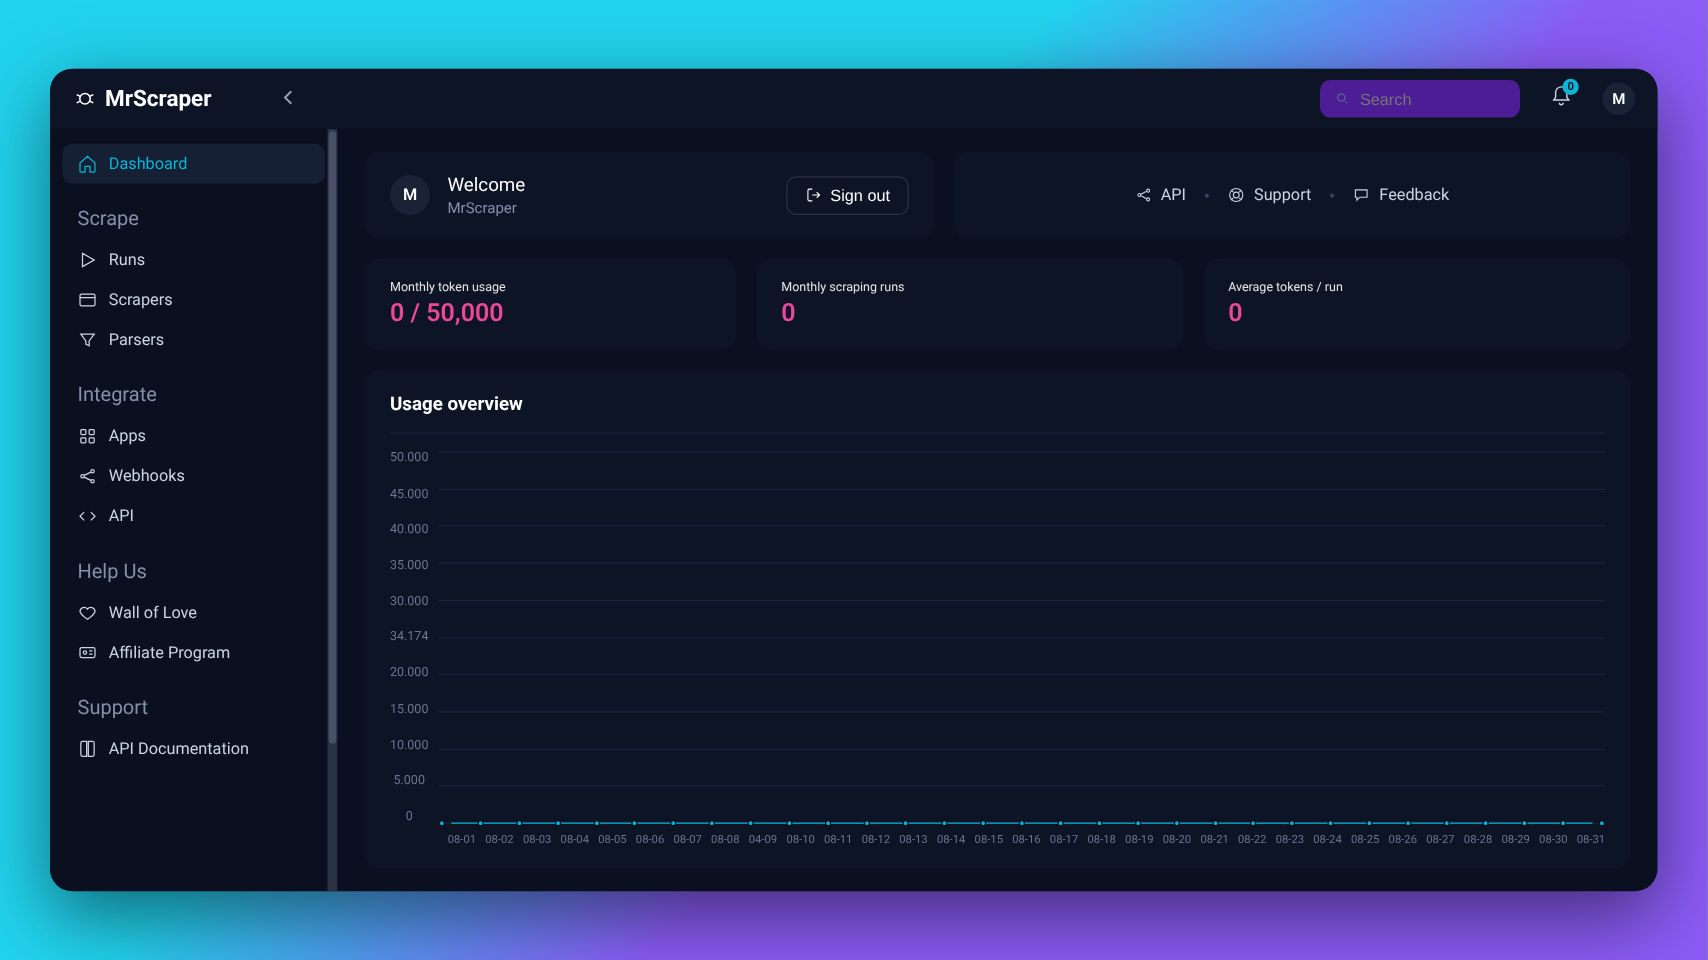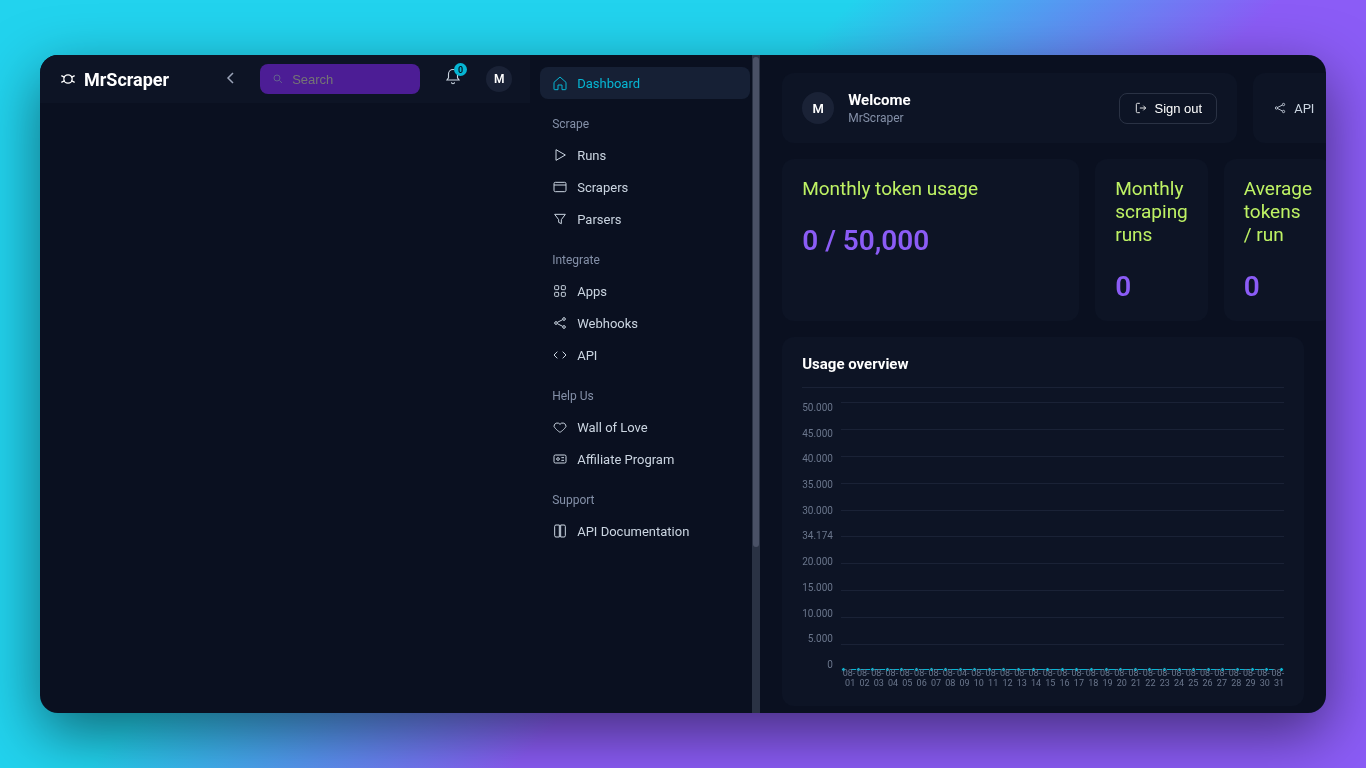--- a/index.html
+++ b/index.html
@@ -13,21 +13,21 @@
   align-items: center;
   justify-content: center;
 }
 .window {
   width: 1286px;
   height: 658px;
   background: #0a1020;
   border-radius: 18px;
   overflow: hidden;
   display: flex;
-  flex-direction: row;
+  flex-direction: column;
   box-shadow: 0 20px 60px rgba(0,0,0,.5);
 }
 .topbar {
   height: 48px;
   background: #0d1425;
   display: flex;
   align-items: center;
   padding: 0 18px;
   gap: 12px;
 }
@@ -99,21 +99,21 @@
   padding: 8px 12px;
   color: #cbd5e1;
   font-size: 13px;
   border-radius: 8px;
   cursor: pointer;
 }
 .nav-item.active { background: #162035; color: #06b6d4; }
 .nav-item svg { width: 16px; height: 16px; flex-shrink: 0; }
 .nav-section {
   color: #8490a8;
-  font-size: 12px;
+  font-size: 16px;
   padding: 18px 12px 8px;
 }
 .main {
   flex: 1;
   padding: 18px 22px;
   overflow-y: auto;
   display: flex;
   flex-direction: column;
   gap: 16px;
 }
@@ -122,46 +122,46 @@
   background: #0d1425;
   border-radius: 12px;
   padding: 18px 20px;
 }
 .welcome-card { display: flex; align-items: center; gap: 14px; flex: 0 0 455px; }
 .welcome-avatar {
   width: 32px; height: 32px; border-radius: 50%;
   background: #1a2236; color: #fff; font-size: 13px; font-weight: 600;
   display: flex; align-items: center; justify-content: center;
 }
-.welcome-text .title { color: #fff; font-size: 15px; font-weight: 700; }
+.welcome-text .title { color: #fff; font-size: 15px; font-weight: 400; }
 .welcome-text .sub { color: #8490a8; font-size: 12px; margin-top: 2px; }
 .welcome-card .spacer { flex: 1; }
 .signout-btn {
   background: transparent;
   border: 1px solid #2a3244;
   color: #fff;
   padding: 7px 14px;
   border-radius: 8px;
   font-size: 13px;
   display: flex;
   align-items: center;
   gap: 6px;
   cursor: pointer;
 }
 .links-card { flex: 1; display: flex; align-items: center; justify-content: center; gap: 14px; }
 .link-item { display: flex; align-items: center; gap: 7px; color: #cbd5e1; font-size: 13px; cursor: pointer; }
 .dot { color: #3a4258; }
-.stat-card .label { color: #bef264; font-size: 19px; }
-.stat-card .value { color: #8b5cf6; font-size: 28px; font-weight: 600; margin-top: 24px; }
+.stat-card .label { color: #e5e5e5; font-size: 10px; }
+.stat-card .value { color: #ec4899; font-size: 20px; font-weight: 600; margin-top: 2px; }
 .stat-1 { flex: 0 0 297px; }
 .stat-2, .stat-3 { flex: 1; }
 .chart-card { flex: 1; display: flex; flex-direction: column; }
 .chart-title { color: #fff; font-size: 15px; font-weight: 700; padding-bottom: 14px; border-bottom: 1px solid #1a2236; }
 .chart-area { flex: 1; display: flex; padding-top: 14px; min-height: 300px; }
-.y-axis { display: flex; flex-direction: column; justify-content: space-between; align-items: flex-end; padding-right: 8px; padding-bottom: 18px; }
+.y-axis { display: flex; flex-direction: column; justify-content: space-between; align-items: center; padding-right: 8px; padding-bottom: 18px; }
 .y-tick { color: #6a768c; font-size: 10px; }
 .plot { flex: 1; position: relative; }
 .grid-h { position: absolute; left: 0; right: 0; height: 1px; background: #1a2236; }
 .x-axis { position: absolute; bottom: 0; left: 0; right: 0; display: flex; justify-content: space-between; }
 .x-tick { color: #6a768c; font-size: 9px; flex: 1; text-align: right; }
 .data-line { position: absolute; left: 0; right: 0; bottom: 18px; height: 2px; display: flex; align-items: center; }
 .data-line-stroke { position: absolute; left: 10px; right: 10px; height: 1px; background: #06b6d4; }
 .data-pts { position: absolute; left: 0; right: 0; display: flex; justify-content: space-between; }
 .data-pt { width: 5px; height: 5px; border-radius: 50%; background: #06b6d4; border: 1px solid #0a1020; }
 svg { stroke: currentColor; fill: none; stroke-width: 1.5; }

